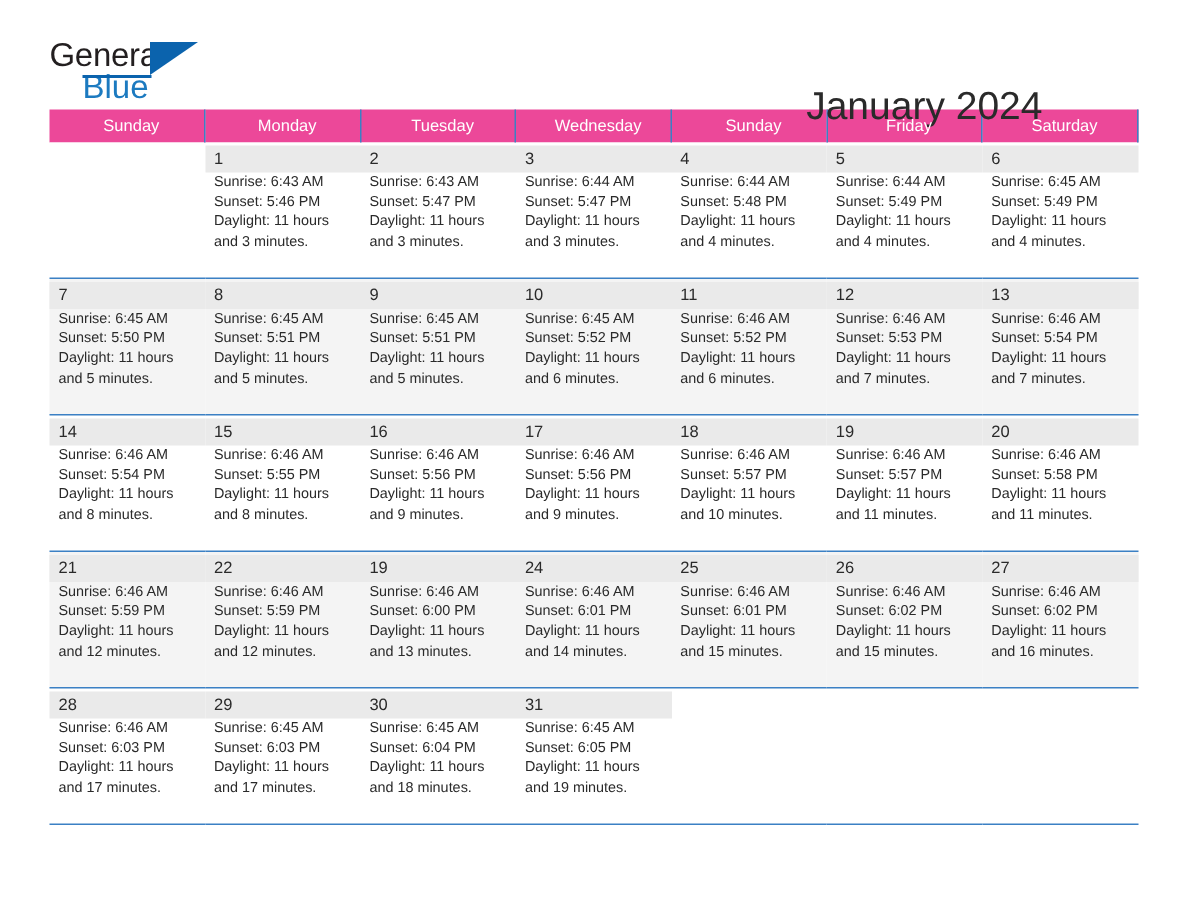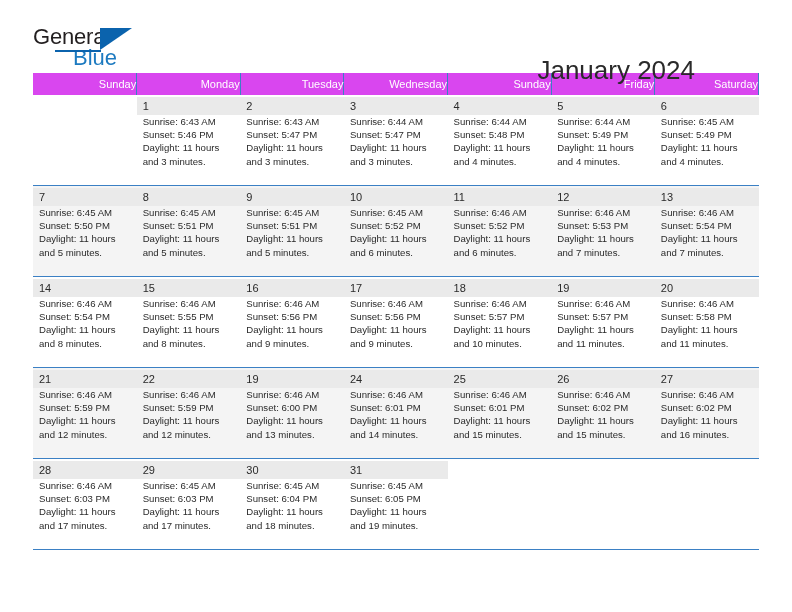--- a/index.html
+++ b/index.html
@@ -41,21 +41,21 @@
     font-size: 22px;
     color: #231f20;
     letter-spacing: -0.2px;
     display: block;
   }
   .logo-blue {
     font-size: 22px;
     color: #1c7ac0;
     display: block;
     margin-top: -1px;
-    margin-left: 40px;
+    margin-left: 22px;
   }
   .logo-tri {
     position: absolute;
     left: 67px;
     top: 2px;
     width: 0;
     height: 0;
     border-left: 32px solid #0b63ad;
     border-bottom: 22px solid transparent;
   }
@@ -85,25 +85,25 @@
   }
 
   
   .calendar {
     width: 726px;
     border-collapse: collapse;
     table-layout: fixed;
     margin-top: 3px;
   }
   .calendar th {
-    background: #d946ef;
+    background: #ec4899;
     color: #ffffff;
     font-size: 11px;
     font-weight: normal;
-    text-align: right;
+    text-align: center;
     padding: 5px 0 5px 6px;
     border-right: 1px solid #3b80c4;
     height: 21px;
     box-sizing: border-box;
   }
   .calendar td {
     vertical-align: top;
     padding: 0;
     height: 90px;
     border-bottom: 1px solid #3b80c4;

